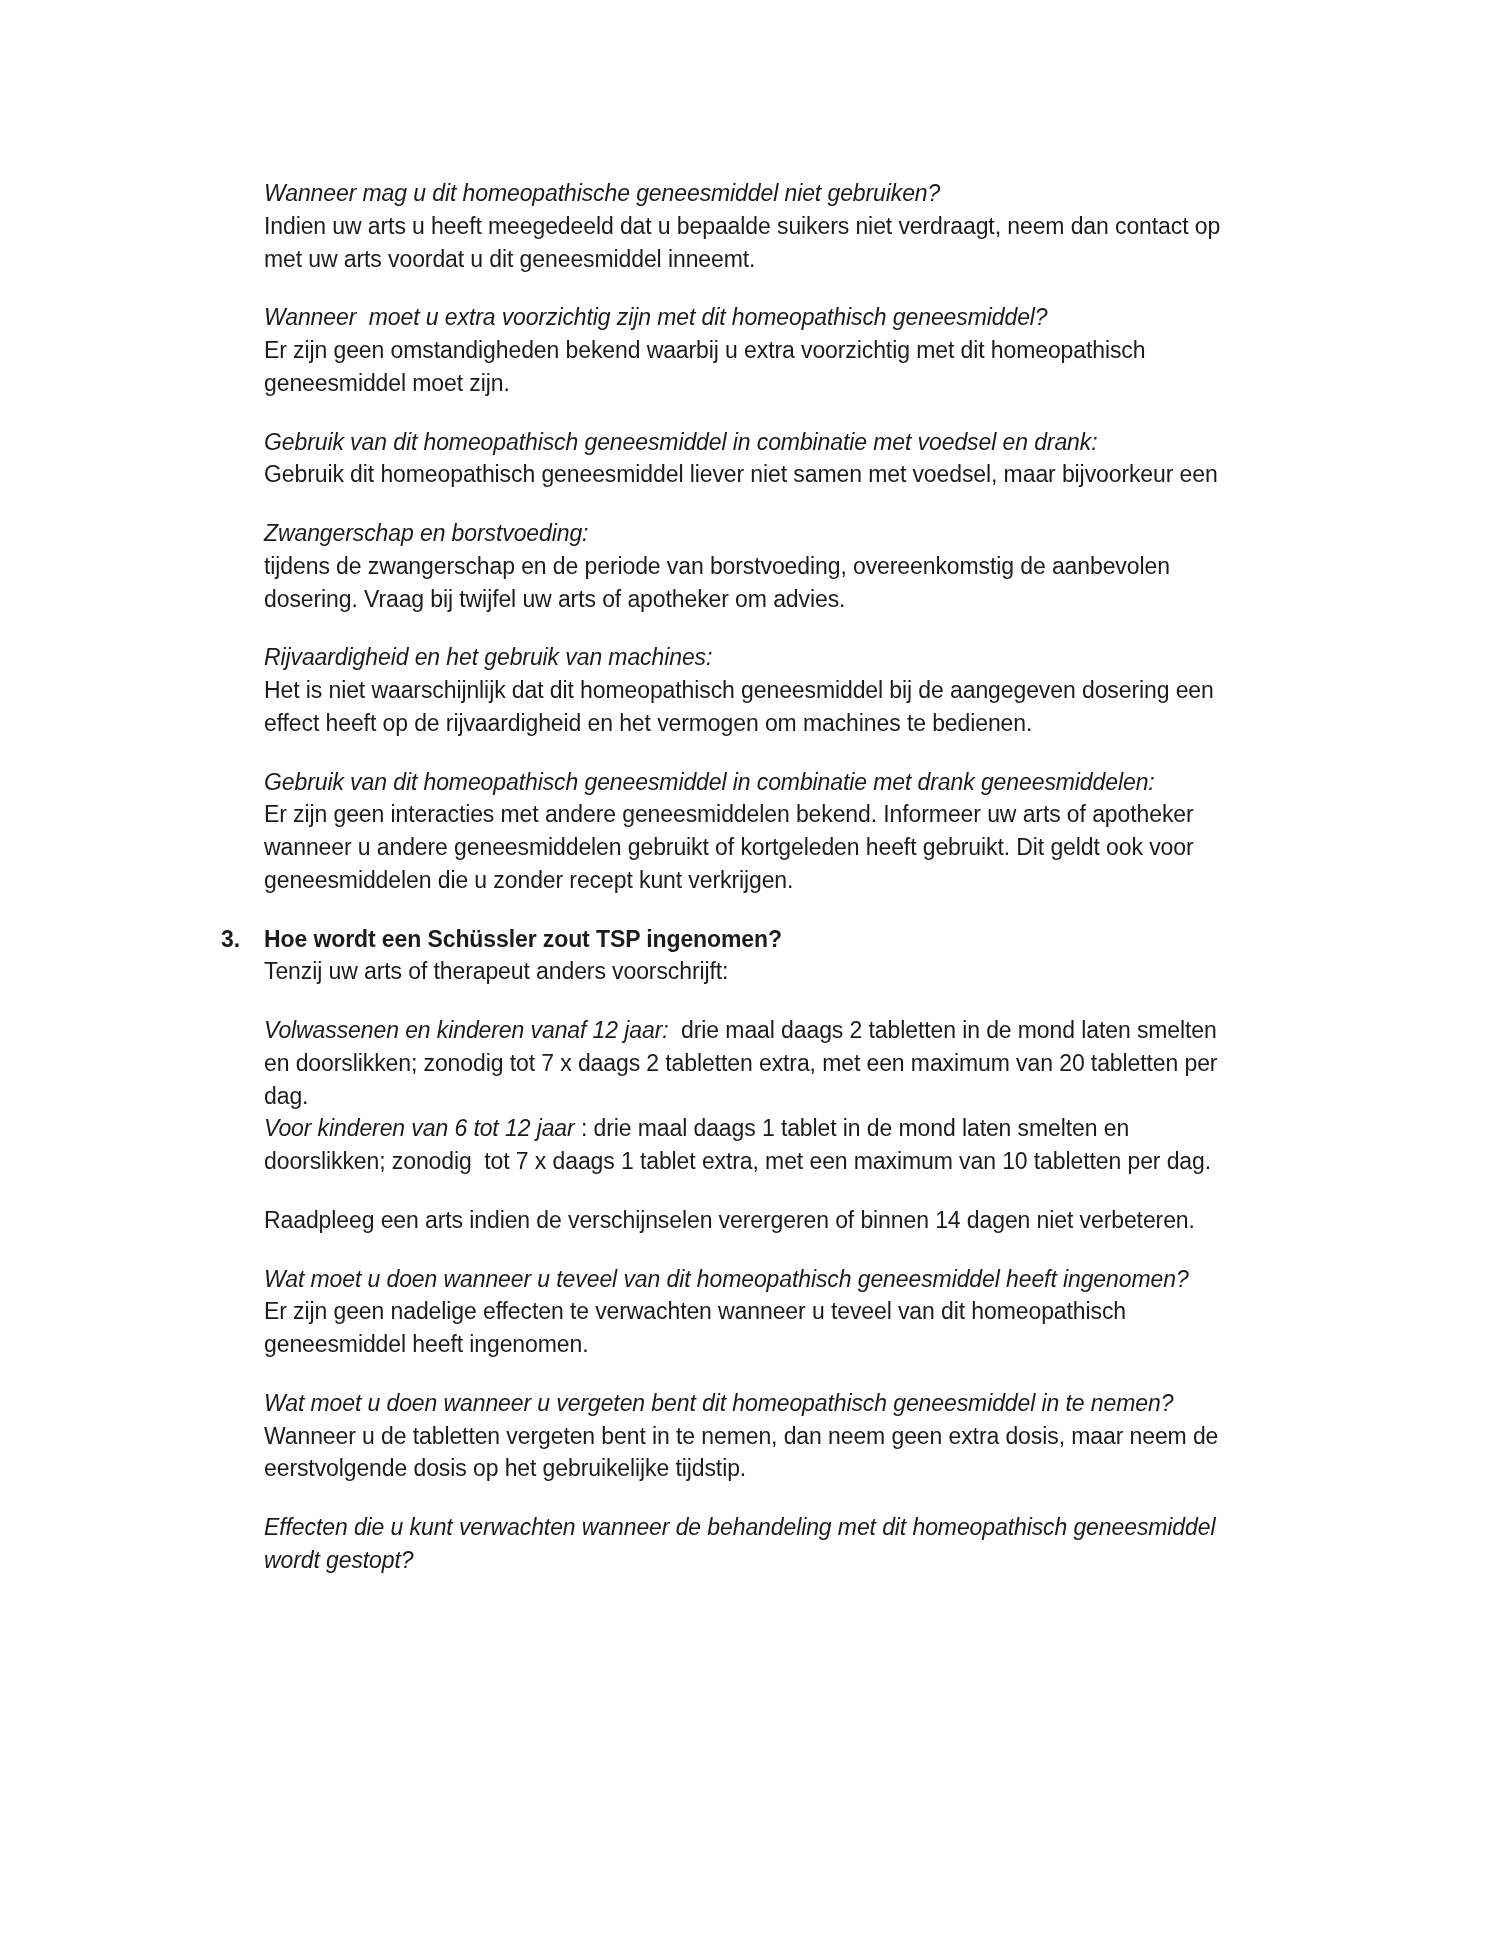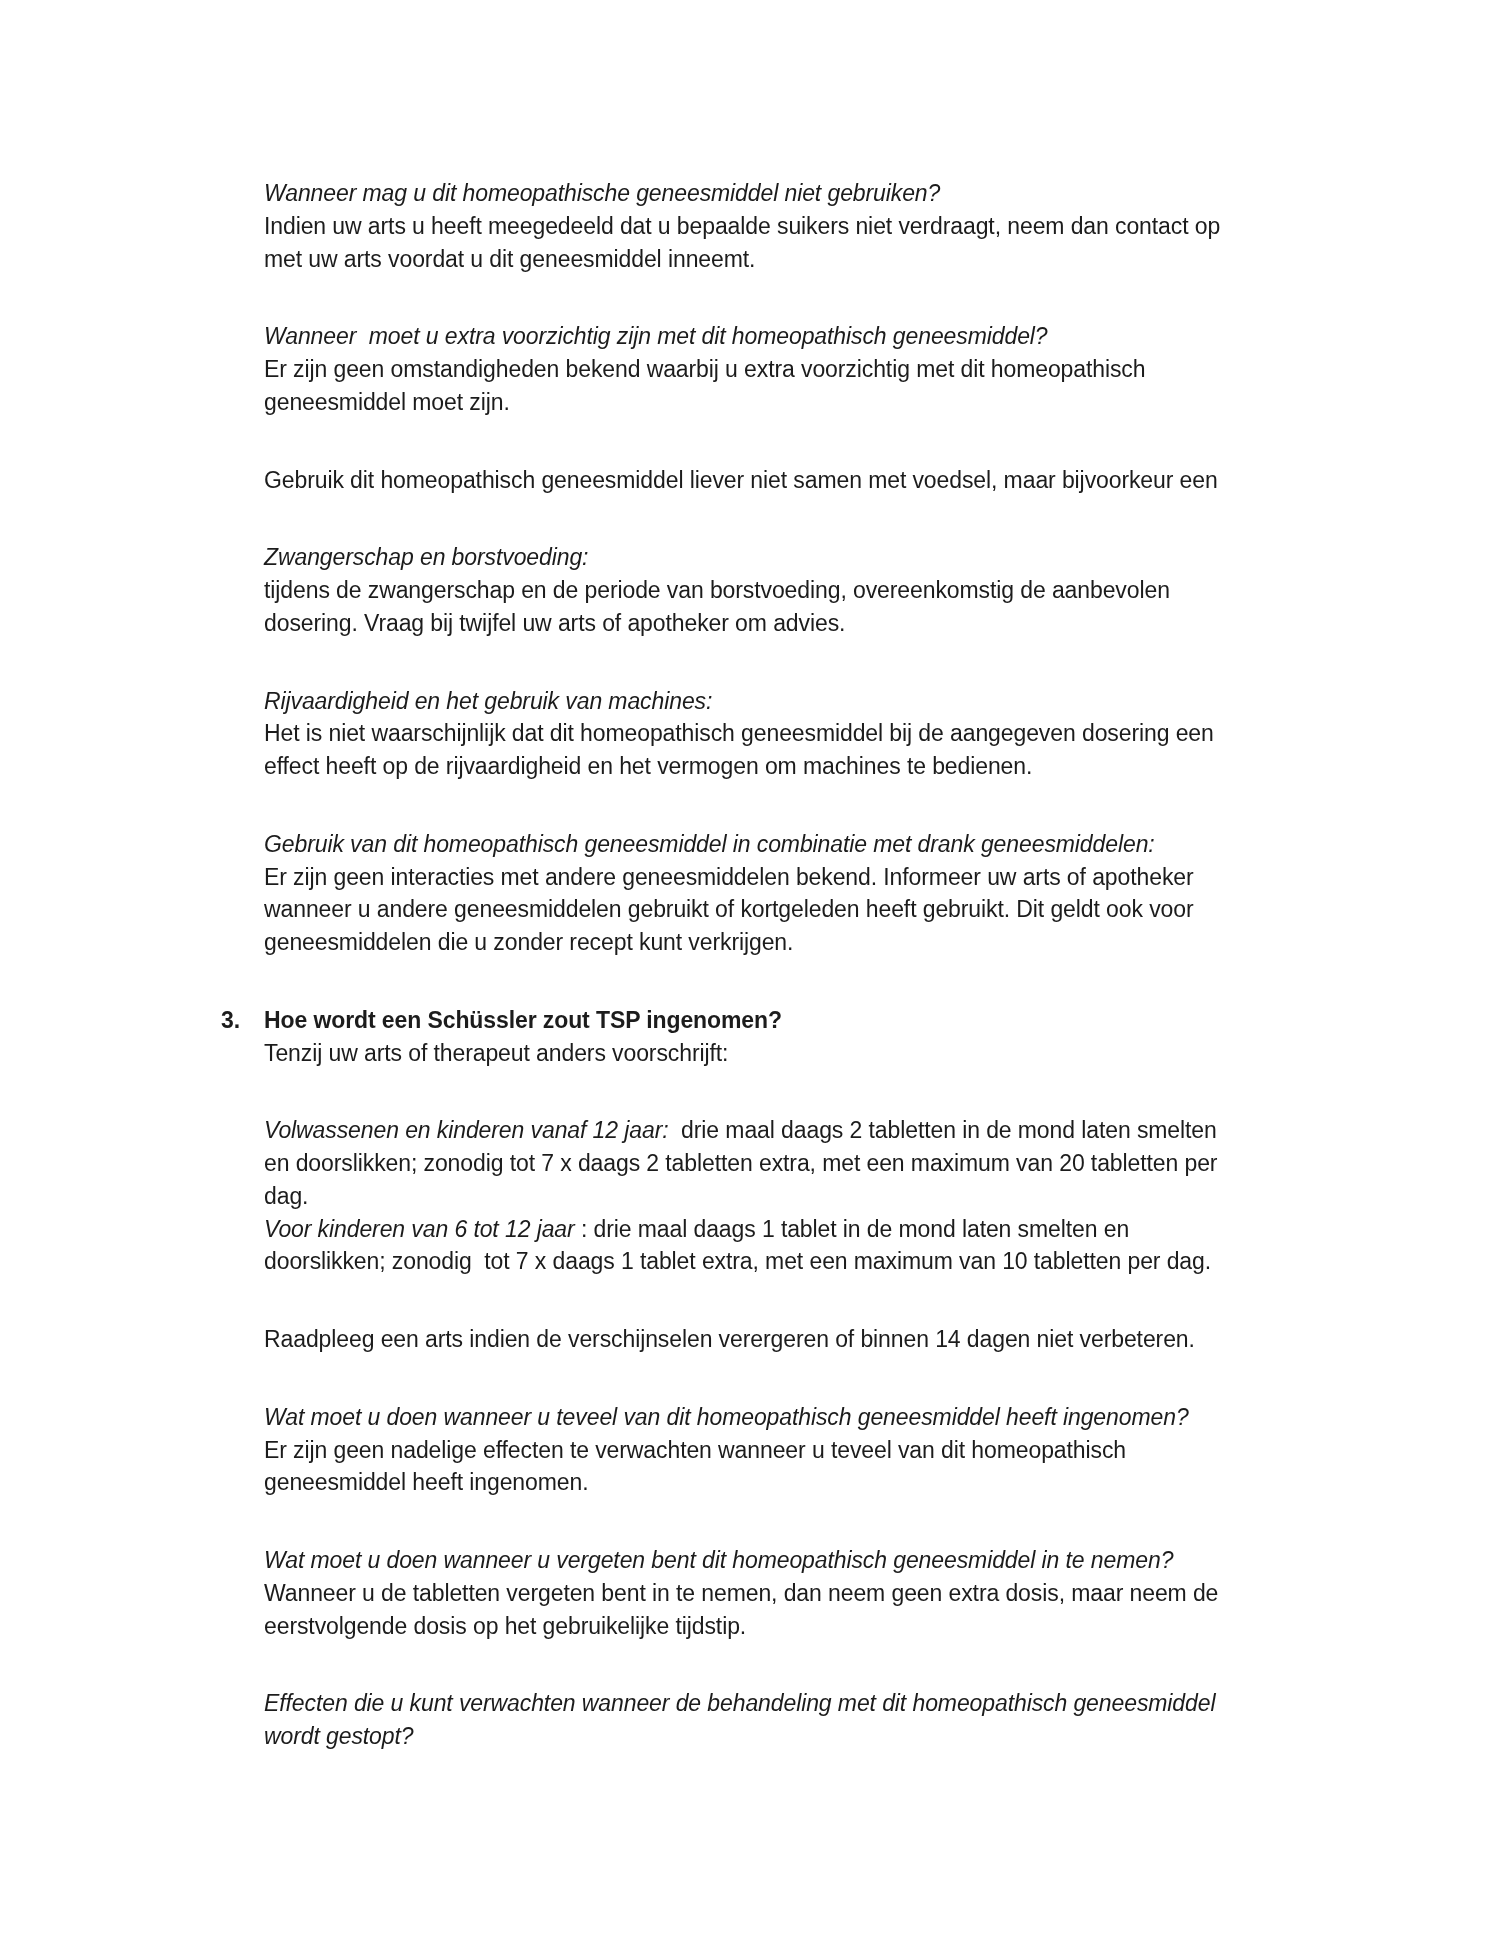--- a/index.html
+++ b/index.html
@@ -22,21 +22,21 @@
     font-family: "Liberation Sans", "DejaVu Sans", sans-serif;
     font-size: 23px;
     line-height: 32.75px;
     color: #1c1c1c;
     letter-spacing: -0.1px;
   }
   .block {
     position: relative;
   }
   .block + .block {
-    margin-top: 45px; 
+    margin-top: 26px; 
   }
   .line {
     white-space: pre; 
   }
   .sp-italic  { font-style: italic; }
   .sp-bold    { font-weight: bold; }
   .sp-regular { font-style: normal; font-weight: normal; }
   .num-marker {
     position: absolute;
     left: -43px;
@@ -54,20 +54,21 @@
         <div class="line"><span class="sp-italic">Wanneer mag u dit homeopathische geneesmiddel niet gebruiken?</span></div>
         <div class="line"><span class="sp-regular">Indien uw arts u heeft meegedeeld dat u bepaalde suikers niet verdraagt, neem dan contact op</span></div>
         <div class="line"><span class="sp-regular">met uw arts voordat u dit geneesmiddel inneemt.</span></div>
       </div>
       <div class="block">
         <div class="line"><span class="sp-italic">Wanneer  moet u extra voorzichtig zijn met dit homeopathisch geneesmiddel?</span></div>
         <div class="line"><span class="sp-regular">Er zijn geen omstandigheden bekend waarbij u extra voorzichtig met dit homeopathisch</span></div>
         <div class="line"><span class="sp-regular">geneesmiddel moet zijn.</span></div>
       </div>
       <div class="block">
+        <div class="line"><span class="sp-italic">Gebruik van dit homeopathisch geneesmiddel in combinatie met voedsel en drank:</span></div>
         <div class="line"><span class="sp-regular">Gebruik dit homeopathisch geneesmiddel liever niet samen met voedsel, maar bijvoorkeur een</span></div>
       </div>
       <div class="block">
         <div class="line"><span class="sp-italic">Zwangerschap en borstvoeding:</span></div>
         <div class="line"><span class="sp-regular">tijdens de zwangerschap en de periode van borstvoeding, overeenkomstig de aanbevolen</span></div>
         <div class="line"><span class="sp-regular">dosering. Vraag bij twijfel uw arts of apotheker om advies.</span></div>
       </div>
       <div class="block">
         <div class="line"><span class="sp-italic">Rijvaardigheid en het gebruik van machines:</span></div>
         <div class="line"><span class="sp-regular">Het is niet waarschijnlijk dat dit homeopathisch geneesmiddel bij de aangegeven dosering een</span></div>

